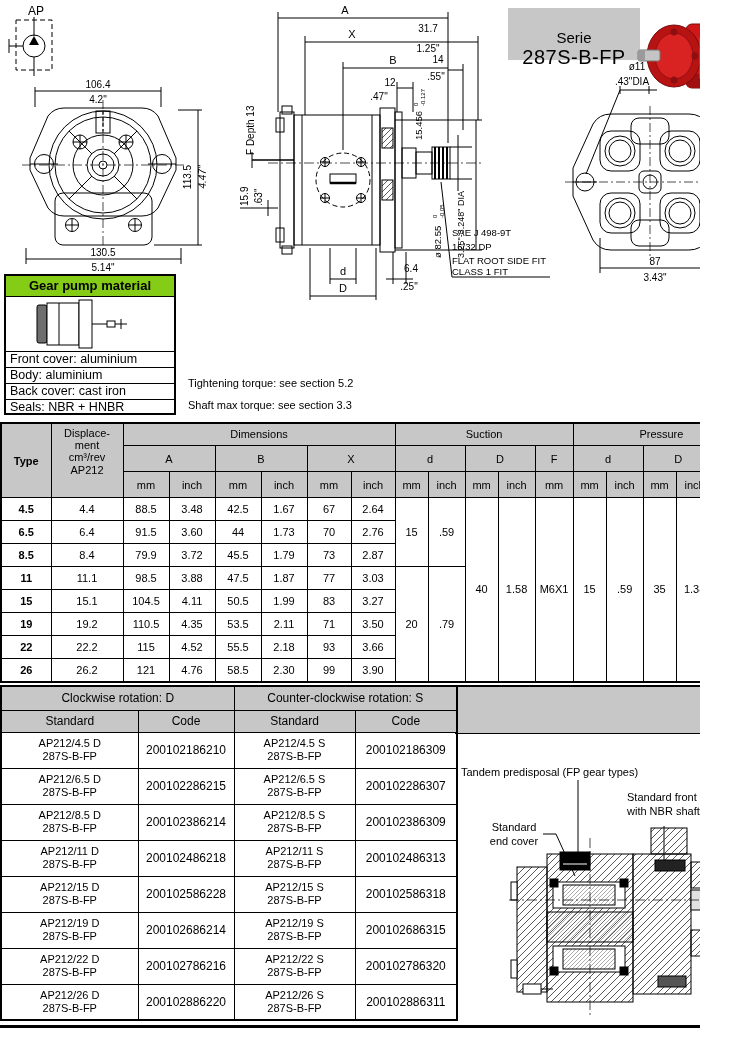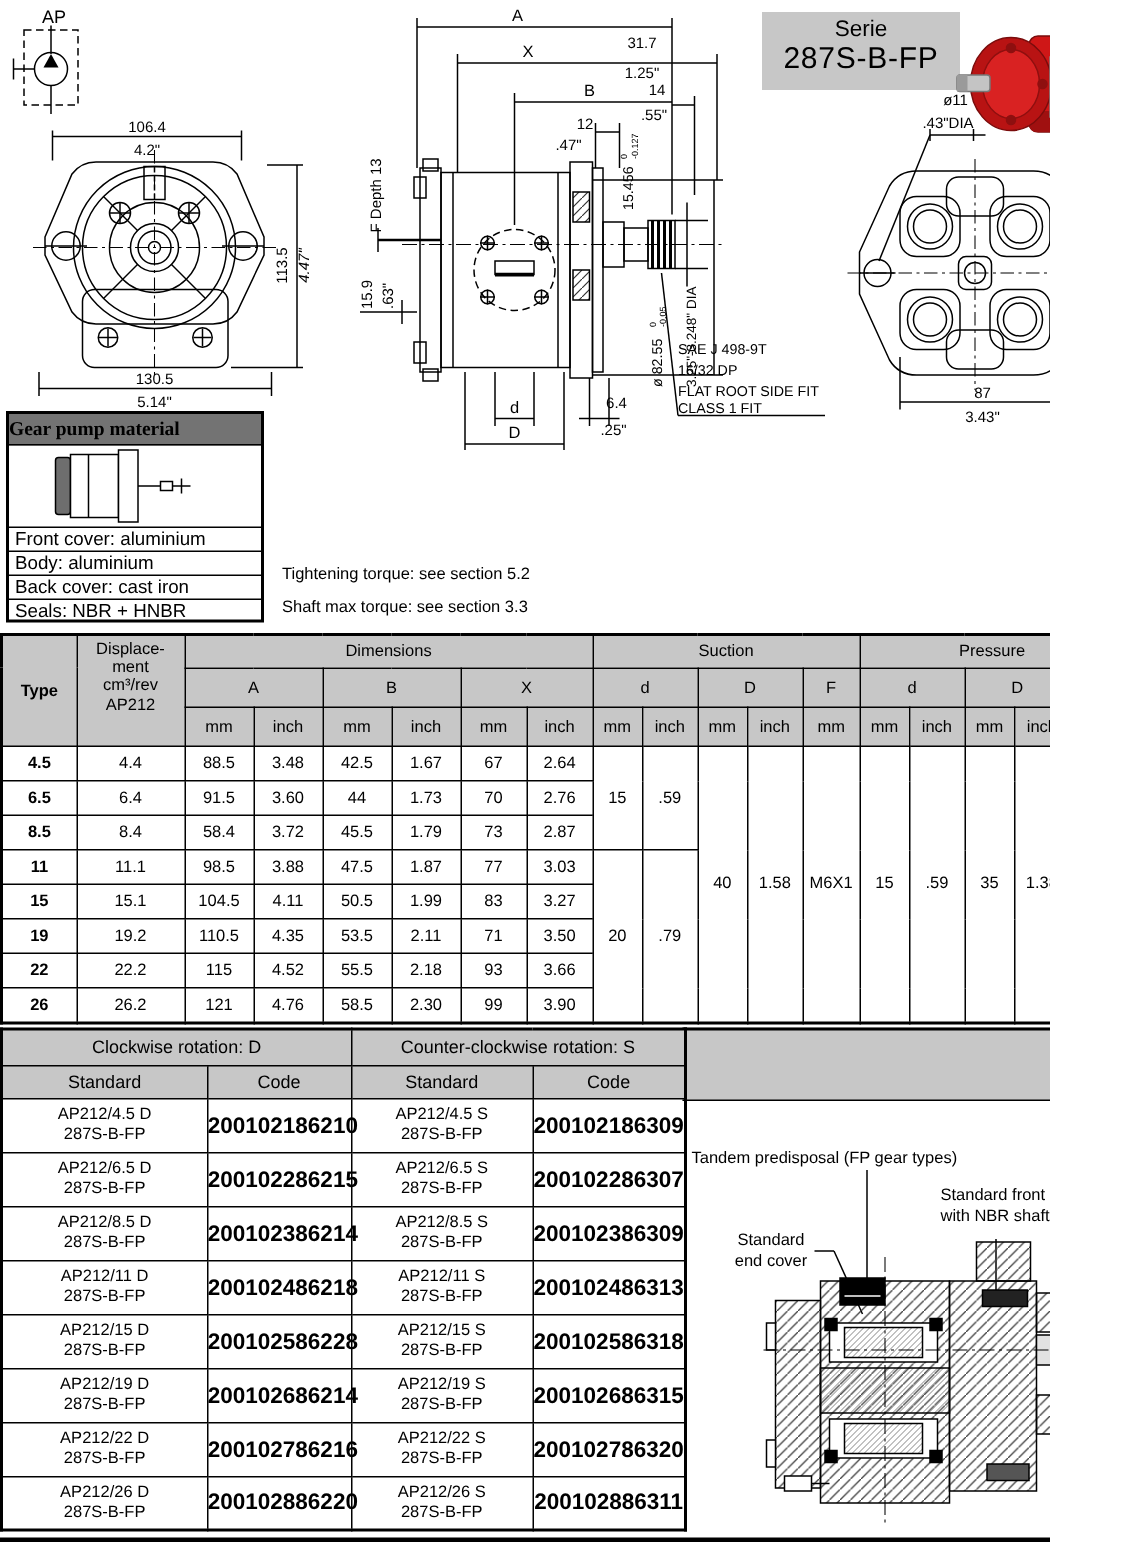--- a/index.html
+++ b/index.html
@@ -2,42 +2,42 @@
 <html><head>
 <meta charset="utf-8">
 <style>
   html,body{margin:0;padding:0;background:#fff;}
   .page{position:relative;width:700px;height:1038px;background:#fff;
         font-family:"Liberation Sans",sans-serif;color:#000;overflow:hidden;}
   .abs{position:absolute;}
   svg text{font-family:"Liberation Sans",sans-serif;fill:#000;}
   
   .serie-box{left:508px;top:8px;width:132px;height:52px;background:#c7c7c7;text-align:center;}
-  .serie-box .l1{font-size:15px;padding-top:3px;}
+  .serie-box .l1{font-size:15px;padding-top:21px;}
   .serie-box .l2{font-size:20px;letter-spacing:.5px;}
   
   .mat-box{left:4px;top:274px;width:172px;height:141px;border:2px solid #000;box-sizing:border-box;font-size:12.5px;}
-  .mat-box .hd{background:#737373;border-bottom:1px solid #000;font-weight:bold;height:20px;line-height:20px;font-size:13px;font-family:Liberation Serif, serif;}
+  .mat-box .hd{background:#84cc16;border-bottom:1px solid #000;font-weight:bold;text-align:center;height:20px;line-height:20px;font-size:13px;}
   .mat-box .img{height:54px;border-bottom:1px solid #000;display:flex;align-items:center;justify-content:center;}
   .mat-box .row{height:15px;line-height:15px;padding-left:4px;border-bottom:1px solid #000;}
   .mat-box .row:last-child{border-bottom:none;}
   .note{font-size:11px;}
   
   #dimtable{left:0;top:422px;width:749px;border-collapse:collapse;table-layout:fixed;}
   #dimtable td{border:1px solid #000;text-align:center;vertical-align:middle;font-size:11px;padding:0;overflow:hidden;}
   #dimtable .hdr{background:#c7c7c7;}
   #dimtable .b{font-weight:bold;}
   .dispflex{height:73px;display:flex;flex-direction:column;justify-content:space-between;align-items:center;}
   .dispflex .top{padding-top:3px;line-height:12px;}
   .dispflex .bot{padding-bottom:21px;}
   
   #rottable{left:0;top:685px;width:456px;border-collapse:collapse;table-layout:fixed;position:absolute;border-radius:20px;}
   #rottable td{border:1px solid #000;text-align:center;vertical-align:middle;font-size:11px;padding:0;}
   #rottable .hdr{background:#c7c7c7;font-size:12px;}
-  #rottable .code{font-weight:bold;font-size:15px;}
+  #rottable .code{font-weight:normal;font-size:12px;}
   #rottable .std{line-height:13px;}
   .grayfill{left:455px;top:685px;width:294px;height:49px;background:#c7c7c7;
             border-top:2px solid #000;border-bottom:1px solid #000;box-sizing:border-box;}
   .botrule{left:0;top:1025px;width:749px;height:3px;background:#000;}
   
   .tnd-title{left:461px;top:766px;font-size:11px;}
   .tnd-front{left:627px;top:790px;width:122px;font-size:11px;line-height:14px;}
   .tnd-end{left:483px;top:820px;width:62px;font-size:11px;line-height:14px;text-align:center;}
 </style>
 </head>
@@ -443,21 +443,21 @@
       <td>91.5</td>
       <td>3.60</td>
       <td>44</td>
       <td>1.73</td>
       <td>70</td>
       <td>2.76</td>
     </tr>
     <tr style="height:23px">
       <td class="b">8.5</td>
       <td>8.4</td>
-      <td>58.4</td>
+      <td>79.9</td>
       <td>3.72</td>
       <td>45.5</td>
       <td>1.79</td>
       <td>73</td>
       <td>2.87</td>
     </tr>
     <tr style="height:23px">
       <td class="b">11</td>
       <td>11.1</td>
       <td>98.5</td>

